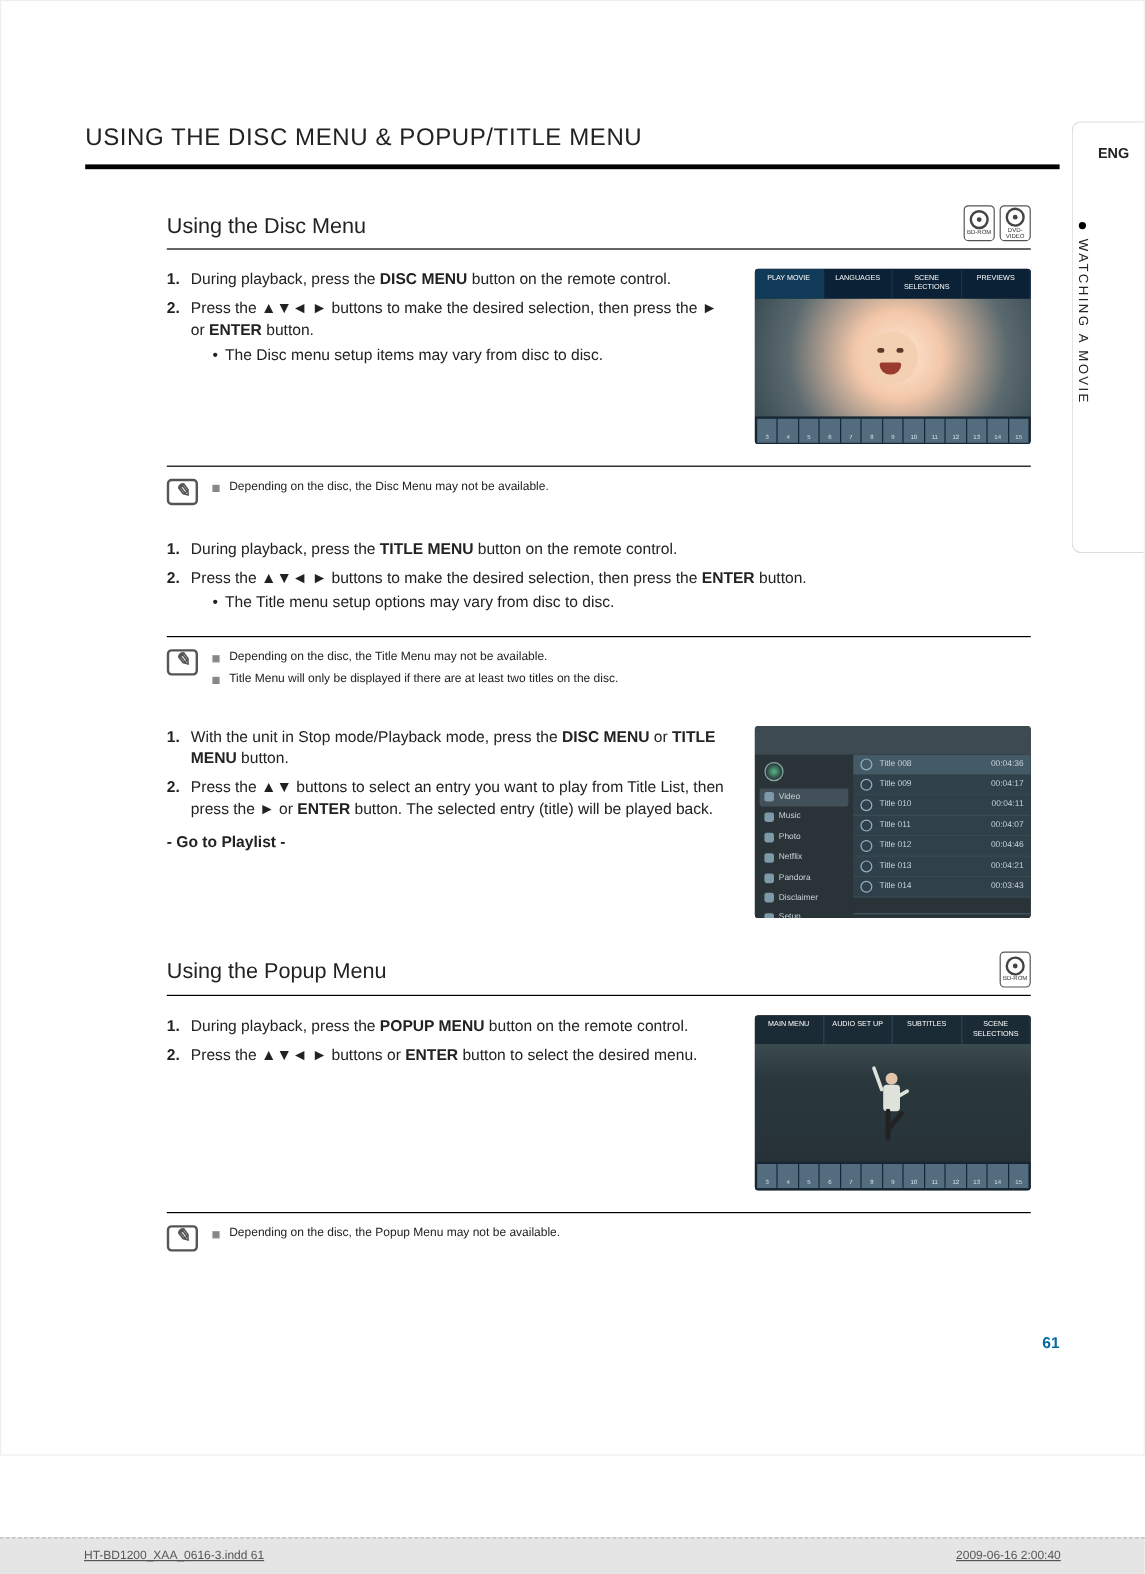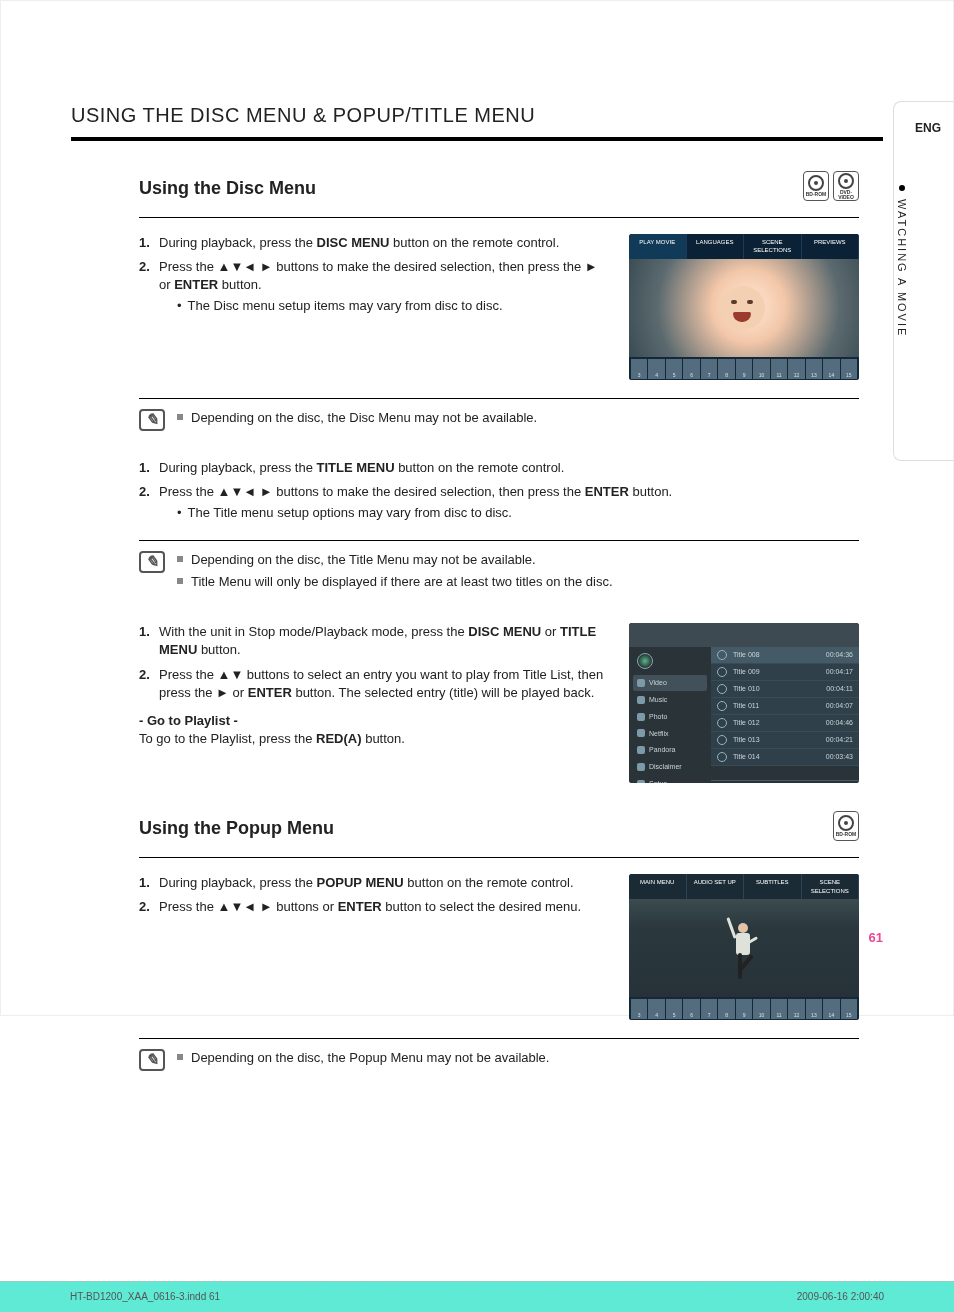--- a/index.html
+++ b/index.html
@@ -9,21 +9,21 @@
     color: #222;
     width: 954px;
     height: 1312px;
     position: relative;
     font-size: 13px;
     line-height: 1.4;
   }
   .page {
     padding: 100px 70px 40px 70px;
     position: relative;
-    height: 1016px;
+    height: 1213px;
     border: 1px solid #eee;
   }
   .side-tab {
     position: absolute;
     right: 0;
     top: 100px;
     width: 60px;
     height: 360px;
     background: #fff;
     border: 1px solid #ddd;
@@ -59,22 +59,22 @@
     margin-bottom: 30px;
     text-transform: uppercase;
   }
   .section {
     margin-left: 68px;
     margin-bottom: 28px;
     width: 720px;
   }
   .section-head {
     font-size: 18px;
-    font-weight: 700;
-    padding-bottom: 16px;
+    font-weight: 400;
+    padding-bottom: 6px;
     border-bottom: 1px solid #000;
     margin-bottom: 16px;
     display: flex;
     justify-content: space-between;
     align-items: flex-end;
   }
   .disc-badges {
     display: flex;
     gap: 4px;
   }
@@ -113,21 +113,21 @@
     align-items: flex-start;
     margin-left: 0px;
   }
   .note-icon {
     width: 26px; height: 22px;
     border: 2px solid #555; border-radius: 4px;
     display:flex;align-items:center;justify-content:center;
     font-style: italic; font-weight:bold;color:#555;font-size:16px;
   }
   .note-list { flex:1;}
-  .note-list .li{ display:flex; gap:8px; margin-bottom:4px; font-size:13px;}
+  .note-list .li{ display:flex; gap:8px; margin-bottom:4px; font-size:10px;}
   .note-list .sq { width:6px;height:6px;background:#888;margin-top:5px;flex-shrink:0;}
   .figure {
     width: 230px;
     background: #222;
     border-radius: 3px;
     overflow: hidden;
     flex-shrink:0;
   }
   .fig-movie { height: 146px; }
   .fig-tabs { display:flex;}
@@ -166,30 +166,31 @@
   .fig-popup .pp-tab{flex:1;font-size:6px;color:#fff;text-align:center;padding:4px 0;border-right:1px solid #2c4354;}
   .fig-popup .pp-body{height:98px;background:linear-gradient(#3b4b4f 0%, #2a383e 30%, #263238 100%);position:relative;}
   .dancer{position:absolute;left:38%;top:20%;width:48px;height:60px;}
   .torso{position:absolute;width:14px;height:22px;background:#dfe2da;left:20px;top:14px;border-radius:3px;}
   .headd{position:absolute;width:10px;height:10px;background:#e2c4a8;border-radius:50%;left:22px;top:4px;}
   .arm1{position:absolute;width:3px;height:22px;background:#dfe2da;left:14px;top:-2px;transform:rotate(-20deg);border-radius:2px;}
   .arm2{position:absolute;width:3px;height:18px;background:#dfe2da;left:32px;top:14px;transform:rotate(60deg);border-radius:2px;}
   .leg{position:absolute;width:4px;height:26px;background:#222;left:22px;top:34px;border-radius:2px;}
   .leg2{position:absolute;width:4px;height:20px;background:#222;left:28px;top:34px;transform:rotate(40deg);border-radius:2px;}
   .page-no {
-    position:absolute; right: 70px; bottom: 68px;
-    font-size:13px; font-weight:bold; color:#ec4899;margin-left:12px;
+    position:absolute; right: 70px; bottom: 84px;
+    font-size:13px; font-weight:bold; color:#0369a1;margin-left:12px;
   }
   .footer {
     position:absolute; left:0; right:0; bottom:0;
     display:flex; justify-content:space-between;
     padding: 8px 70px;
     font-size: 10px; color:#555;
     border-top:1px dashed #bbb;
-    background:#5eead4;
+    background:#e5e5e5;
+    text-decoration:underline;
   }
   b{font-weight:bold;}
 </style>
 </head>
 <body>
 
 <div class="page">
 
   <div class="side-tab">
     <div class="side-tab-top">ENG</div>
@@ -307,23 +308,20 @@
       <div class="body-text">
         <div class="ol-item">
           <span class="ol-num">1.</span>
           <span><span>With the unit in Stop mode/Playback mode, press the </span><b>DISC MENU</b><span> or </span><b>TITLE MENU</b><span> button.</span></span>
         </div>
         <div class="ol-item">
           <span class="ol-num">2.</span>
           <span><span>Press the ▲▼ buttons to select an entry you want to play from Title List, then press the ► or </span><b>ENTER</b><span> button. The selected entry (title) will be played back.</span></span>
         </div>
         <div class="subhead">- Go to Playlist -</div>
-        <div>
-          <span>To go to the Playlist, press the </span><b>RED(A)</b><span> button.</span>
-        </div>
       </div>
       <div class="figure" style="height:160px;">
         <div class="fig-top-gap"></div>
         <div class="fig-list">
           <div class="fig-sidebar">
             <div class="sb-logo"></div>
             <div class="sb-item active">
                 <span class="sb-ico"></span>
                 <span>Video</span>
               </div>

